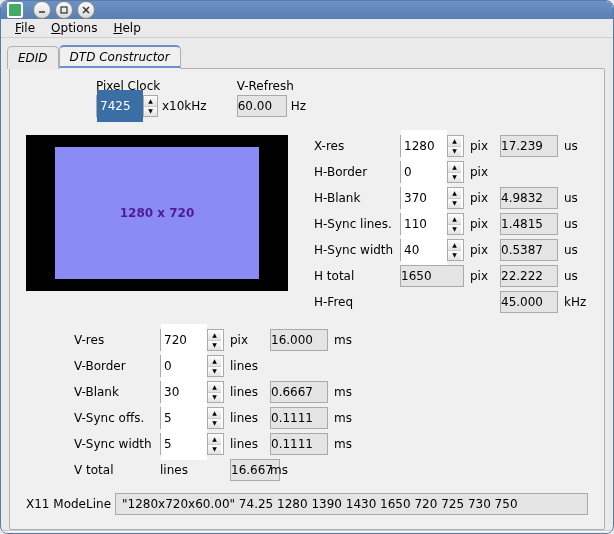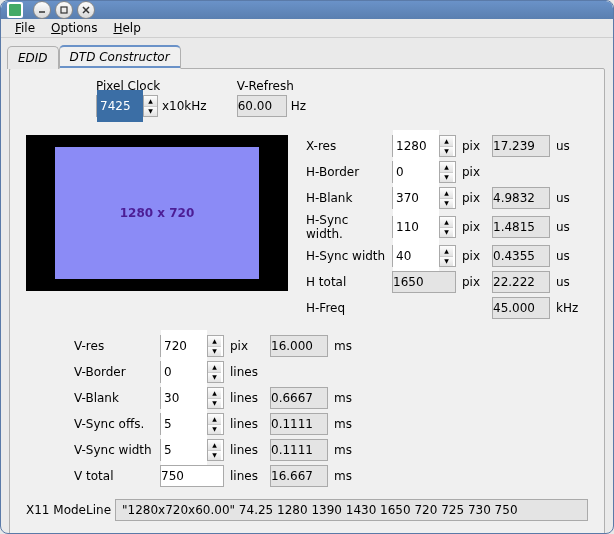--- a/index.html
+++ b/index.html
@@ -33,21 +33,21 @@
 .spin .arrows div:first-child { border-bottom:1px solid #ccc; }
 .readonly { border:1px solid #aaa; background:#e4e4e4; height:22px; padding:2px 0; display:inline-flex; align-items:center; min-width:50px; }
 .textbox { border:1px solid #aaa; background:#e4e4e4; height:22px; padding:2px 6px; display:inline-flex; align-items:center; }
 
 .top-inputs { display:flex; gap:30px; margin-left:70px; margin-bottom:14px;}
 .col-stack { display:flex; flex-direction:column; gap:2px; }
 
 .mid { display:flex; gap:18px; margin-bottom:16px; }
 .preview { width:262px; height:156px; background:#000; display:flex; align-items:center; justify-content:center; }
 .preview-inner { width:204px; height:132px; background:#8b8bf6; display:flex; align-items:center; justify-content:center; color:#4c1d95; font-weight:bold; font-size:13px;}
-.h-grid { display:grid; grid-template-columns: 80px 64px 24px 58px 20px; gap:4px 6px; align-items:center; }
+.h-grid { display:grid; grid-template-columns: 80px 64px 24px 58px 20px; gap:4px 6px; align-items:center;margin-left:8px; }
 
 .v-grid { display:grid; grid-template-columns: 80px 64px 34px 58px 20px; gap:4px 6px; align-items:center; margin-left:48px; margin-bottom:12px;}
 
 .mode-row { display:flex; align-items:center; gap:4px; margin-bottom:4px;}
 .mode-row .textbox { flex:1; }
 
 .statusbar { height:22px; border-top:1px solid #c6c6c6; background:#eaeaea; display:flex; align-items:center; padding:0 8px; font-size:12px; box-shadow: inset 0 1px 0 #fff;}
 .statusbar .sep { width:1px; height:16px; background:#c6c6c6; margin:0 0;}
 
 .sel { background:#3b6ea5; color:#fff; }
@@ -156,42 +156,42 @@
               <input value="370" style="">
               <span class="arrows">
                 <div>▲</div>
                 <div>▼</div>
               </span>
             </span>
           <span class="lbl">pix</span>
           <span class="readonly">4.9832</span>
           <span class="lbl">us</span>
 
-          <span class="lbl">H-Sync width.</span>
+          <span class="lbl">H-Sync lines.</span>
           <span class="spin">
               <input value="110" style="">
               <span class="arrows">
                 <div>▲</div>
                 <div>▼</div>
               </span>
             </span>
           <span class="lbl">pix</span>
           <span class="readonly">1.4815</span>
           <span class="lbl">us</span>
 
           <span class="lbl">H-Sync width</span>
           <span class="spin">
               <input value="40" style="">
               <span class="arrows">
                 <div>▲</div>
                 <div>▼</div>
               </span>
             </span>
           <span class="lbl">pix</span>
-          <span class="readonly">0.4355</span>
+          <span class="readonly">0.5387</span>
           <span class="lbl">us</span>
 
           <span class="lbl">H total</span>
           <span class="readonly">1650</span>
           <span class="lbl">pix</span>
           <span class="readonly">22.222</span>
           <span class="lbl">us</span>
 
           <span class="lbl">H-Freq</span>
           <span></span>
@@ -256,21 +256,20 @@
             <span class="arrows">
               <div>▲</div>
               <div>▼</div>
             </span>
           </span>
         <span class="lbl">lines</span>
         <span class="readonly">0.1111</span>
         <span class="lbl">ms</span>
 
         <span class="lbl">V total</span>
-        <span class="readonly" style="background:#fff">750</span>
         <span class="lbl">lines</span>
         <span class="readonly">16.667</span>
         <span class="lbl">ms</span>
       </div>
 
       <div class="mode-row">
         <span class="lbl">X11 ModeLine</span>
         <span class="textbox" style="flex:1;">"1280x720x60.00" 74.25 1280 1390 1430 1650 720 725 730 750</span>
       </div>
 

